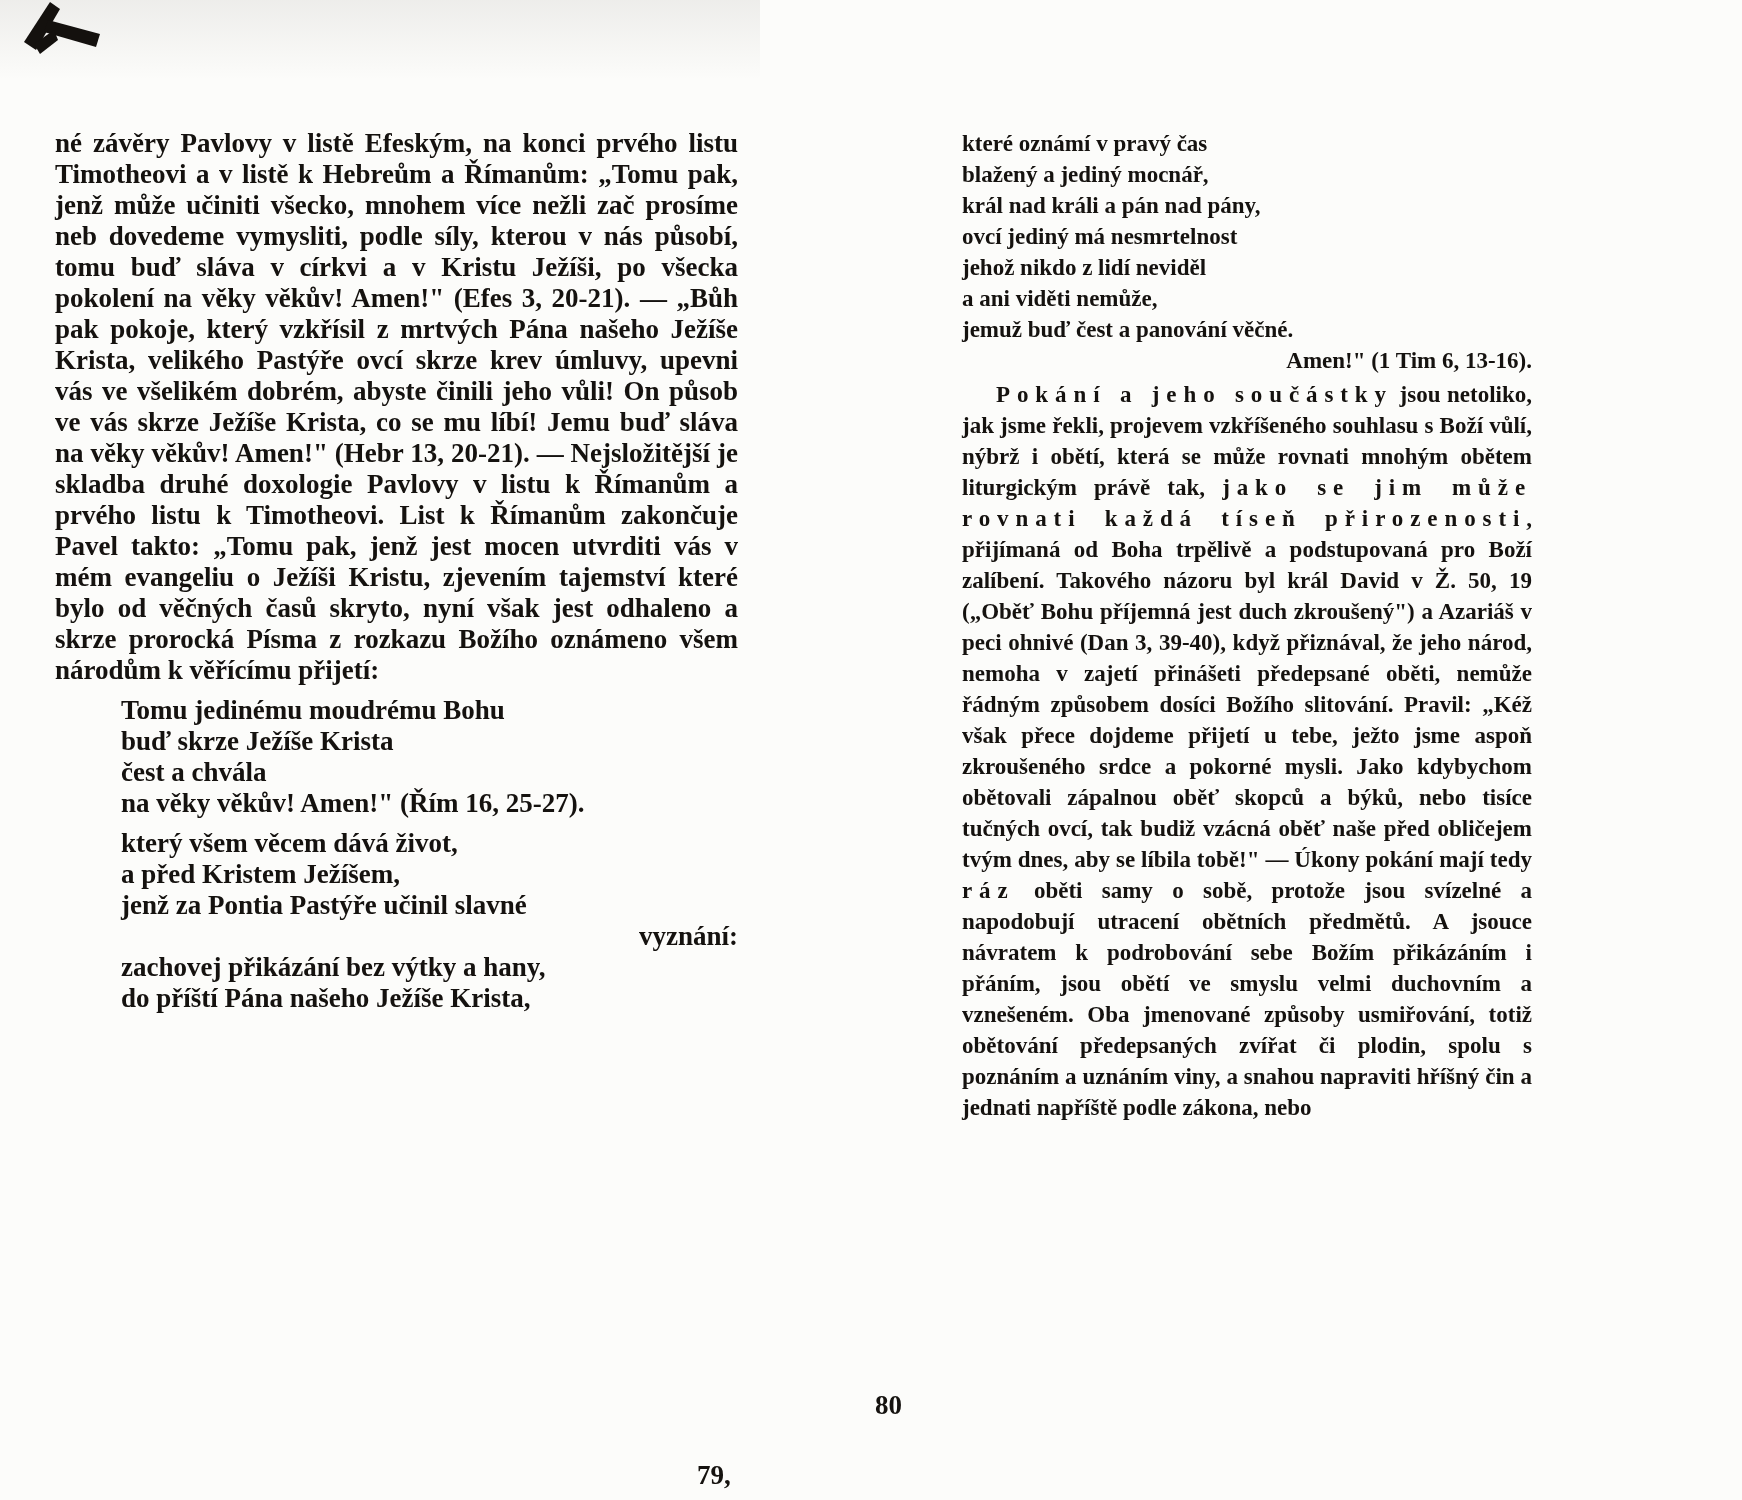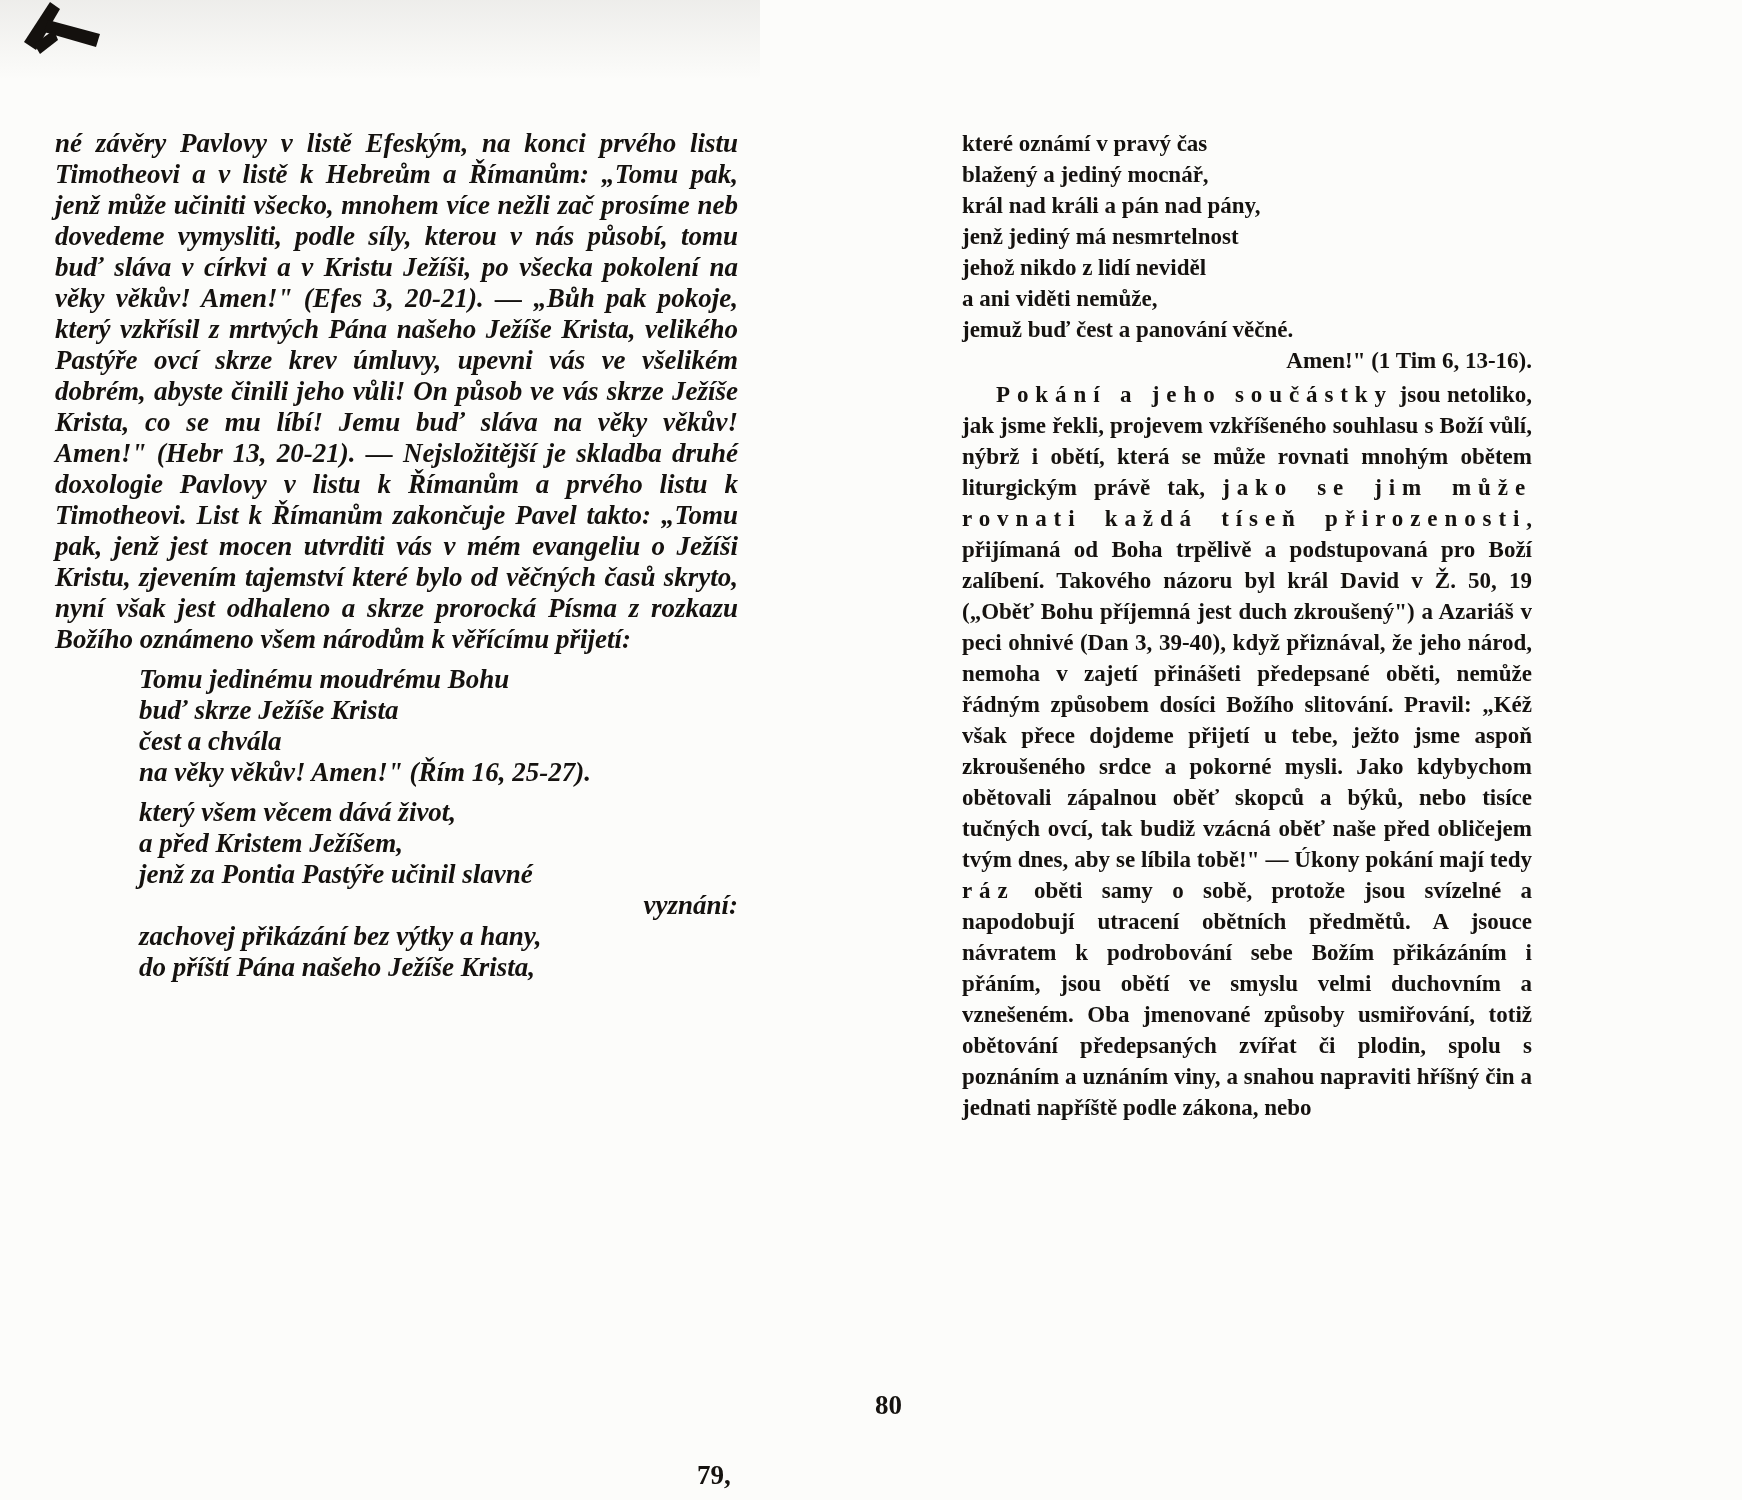--- a/index.html
+++ b/index.html
@@ -5,26 +5,26 @@
   html,body{margin:0;padding:0;}
   body{
     width:1742px;height:1500px;position:relative;overflow:hidden;
     background:#fcfcfa;
     font-family:"Liberation Serif","DejaVu Serif",serif;
     color:#15120f;
     font-weight:bold;
     -webkit-font-smoothing:antialiased;
   }
   .page{position:absolute;top:128px;text-align:justify;}
-  .page-left{left:55px;width:683px;font-size:27px;line-height:31px;font-style:italic;}
+  .page-left{left:55px;width:683px;font-size:27px;line-height:31px;}
   .page-right{left:962px;width:570px;font-size:23px;line-height:31px;}
   .para{margin:0;}
   .para.indent{text-indent:34px;}
   .spaced{letter-spacing:0.30em;}
-  .verse{margin:9px 0 9px 84px;text-align:left;}
+  .verse{margin:9px 0 9px 66px;text-align:left;}
   .verse.flush{margin:0 0 3px 0;}
   .verse-line{white-space:nowrap;}
   .verse-line.right{text-align:right;white-space:normal;}
   .pagenum{position:absolute;font-size:27px;font-weight:bold;}
   .pagenum-left{left:697px;top:1460px;}
   .pagenum-right{left:843px;top:1390px;margin-left:32px;}
   .artifact{position:absolute;left:20px;top:0px;}
   .scan-noise{
     position:absolute;left:0;top:0;width:760px;height:80px;
     background:linear-gradient(to bottom, rgba(110,105,100,0.10), rgba(110,105,100,0.0));
@@ -60,21 +60,21 @@
       <div class="verse-line">zachovej přikázání bez výtky a hany,</div>
       <div class="verse-line">do příští Pána našeho Ježíše Krista,</div>
     </div>
   </div>
 
 <div class="page page-right">
     <div class="verse flush">
       <div class="verse-line">které oznámí v pravý čas</div>
       <div class="verse-line">blažený a jediný mocnář,</div>
       <div class="verse-line">král nad králi a pán nad pány,</div>
-      <div class="verse-line">jenž jediný má nesmrtelnost</div>
+      <div class="verse-line">ovcí jediný má nesmrtelnost</div>
       <div class="verse-line">jehož nikdo z lidí neviděl</div>
       <div class="verse-line">a ani viděti nemůže,</div>
       <div class="verse-line">jemuž buď čest a panování věčné.</div>
       <div class="verse-line right">Amen!" (1 Tim 6, 13-16).</div>
     </div>
     <p class="para indent"><span class="spaced">Pokání a jeho součástky</span><span> jsou netoliko, jak jsme řekli, projevem vzkříšeného souhlasu s Boží vůlí, nýbrž i obětí, která se může rovnati mnohým obětem liturgickým právě tak, </span><span class="spaced">jako se jim může rovnati každá tíseň přirozenosti</span><span>, přijímaná od Boha trpělivě a podstupovaná pro Boží zalíbení. Takového názoru byl král David v Ž. 50, 19 („Oběť Bohu příjemná jest duch zkroušený") a Azariáš v peci ohnivé (Dan 3, 39-40), když přiznával, že jeho národ, nemoha v zajetí přinášeti předepsané oběti, nemůže řádným způsobem dosíci Božího slitování. Pravil: „Kéž však přece dojdeme přijetí u tebe, ježto jsme aspoň zkroušeného srdce a pokorné mysli. Jako kdybychom obětovali zápalnou oběť skopců a býků, nebo tisíce tučných ovcí, tak budiž vzácná oběť naše před obličejem tvým dnes, aby se líbila tobě!" — Úkony pokání mají tedy </span><span class="spaced">ráz</span><span> oběti samy o sobě, protože jsou svízelné a napodobují utracení obětních předmětů. A jsouce návratem k podrobování sebe Božím přikázáním i přáním, jsou obětí ve smyslu velmi duchovním a vznešeném. Oba jmenované způsoby usmiřování, totiž obětování předepsaných zvířat či plodin, spolu s poznáním a uznáním viny, a snahou napraviti hříšný čin a jednati napříště podle zákona, nebo</span></p>
   </div>
 
 <div class="pagenum pagenum-left">79,</div>
 <div class="pagenum pagenum-right">80</div>

